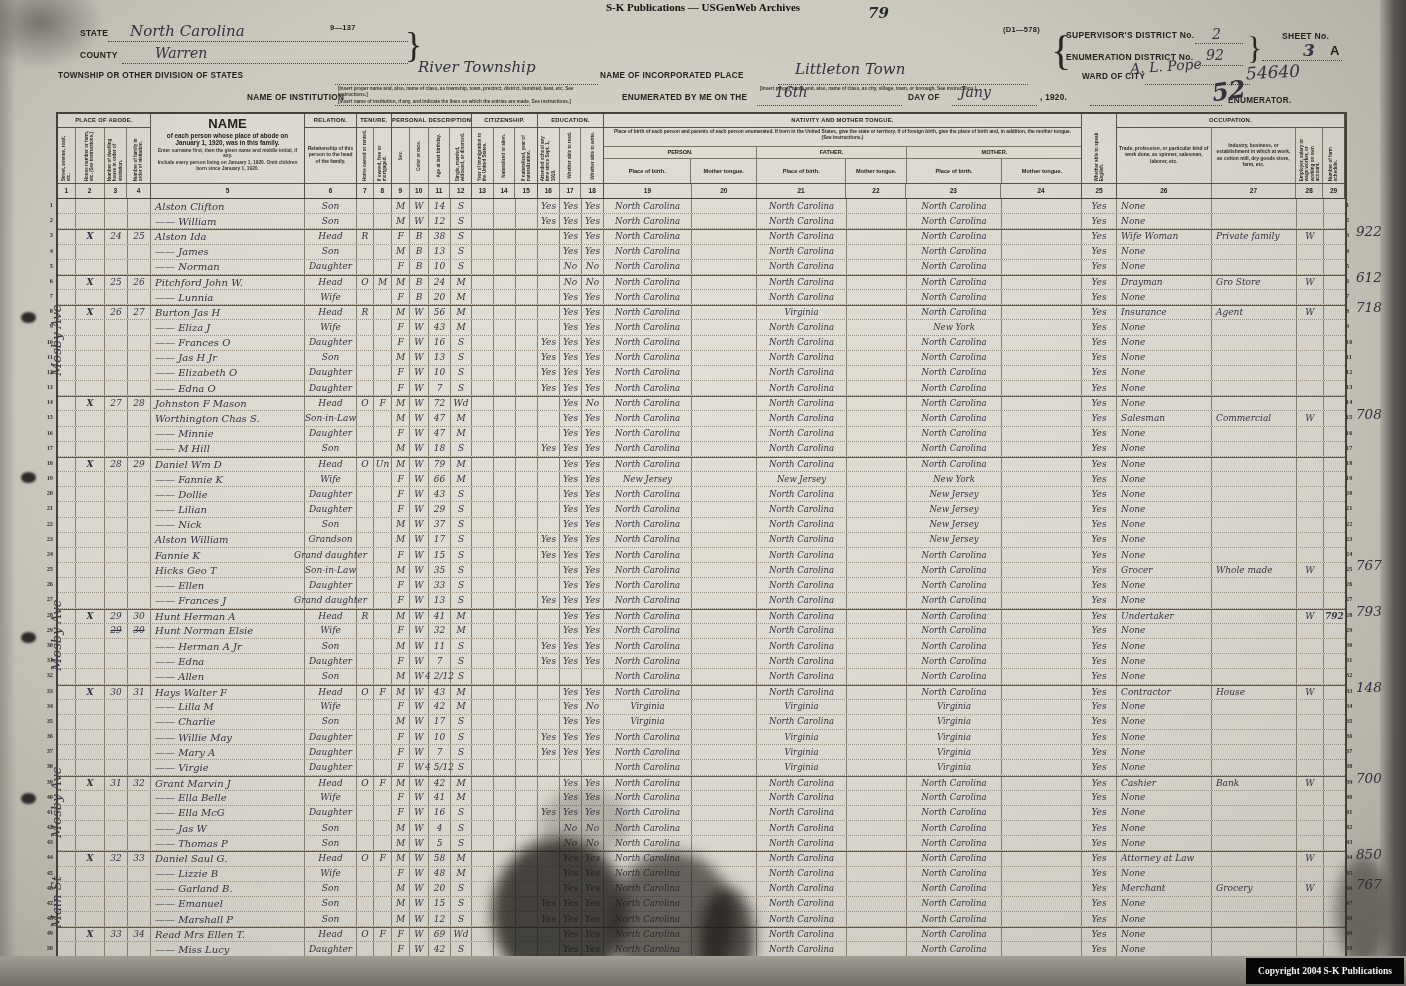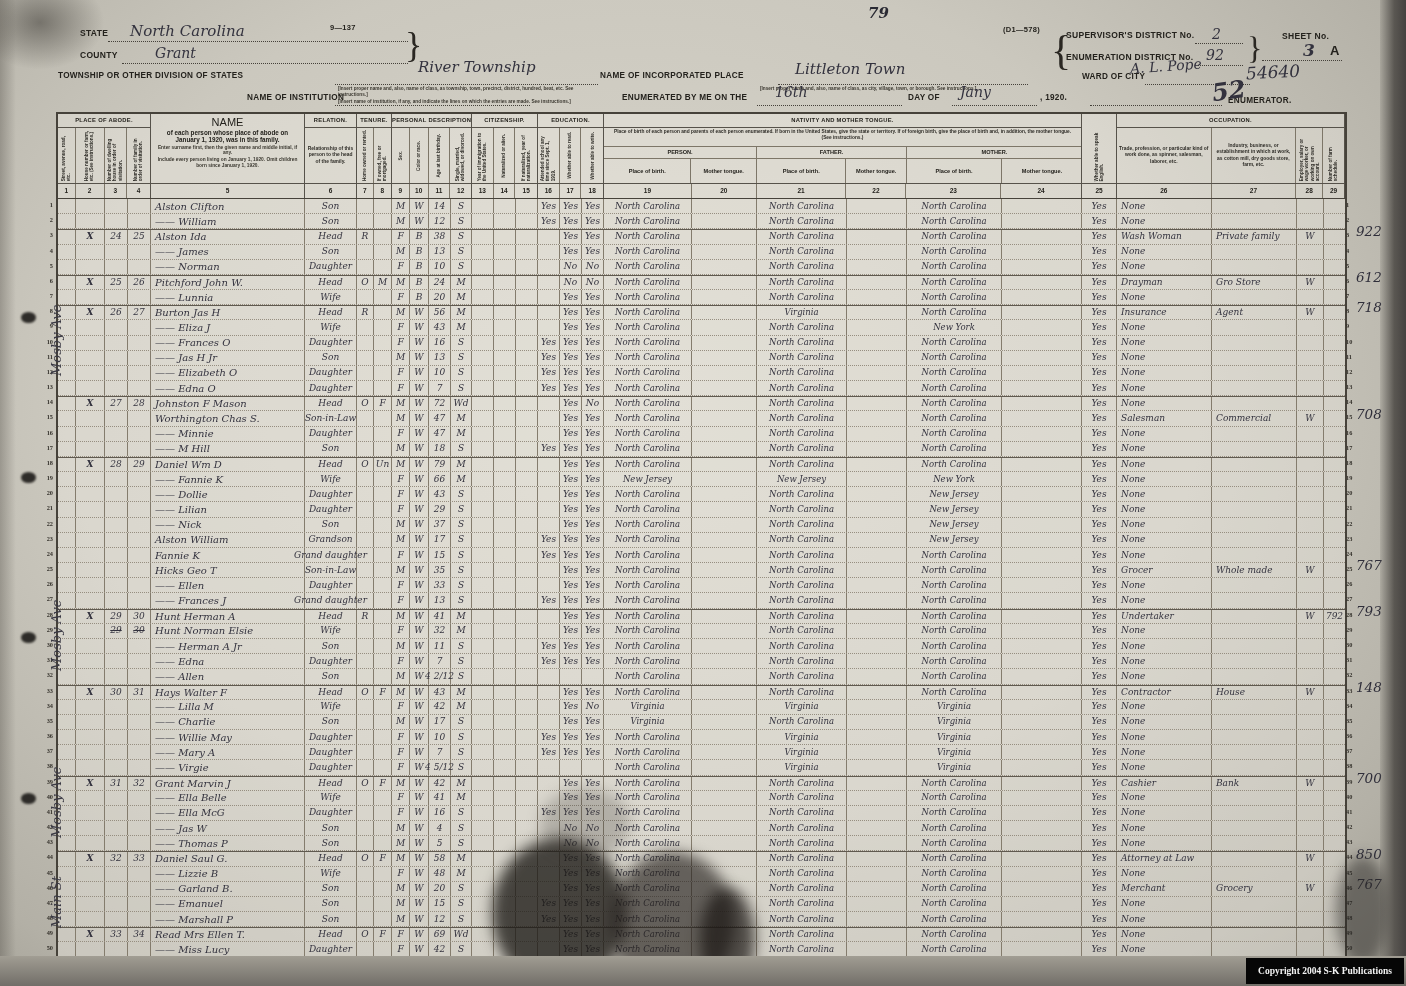--- a/index.html
+++ b/index.html
@@ -31,41 +31,41 @@
     justify-content:center;overflow:hidden;height:100%;}
   .tg-cols .hcell:last-child{border-right:none;}
   .vlab{writing-mode:vertical-rl;transform:rotate(180deg);font-size:4.6px;line-height:1.15;
     color:#2d2b26;font-weight:bold;max-height:95%;overflow:hidden;}
   .hlab{font-size:4.9px;font-weight:bold;color:#2d2b26;text-align:center;padding:1px 2px;line-height:1.25;}
   .tg-nums{height:14px;border-top:1px solid #56524a;display:flex;}
   .ncell{border-right:1px solid #7d7668;box-sizing:border-box;text-align:center;font-size:6.5px;
     font-weight:bold;line-height:13px;color:#24221d;}
   .ncell:last-child{border-right:none;}
   .tg-name{flex-direction:column;align-items:center;justify-content:flex-start;padding:2px 5px;text-align:center;}
-  .nm-title{font-size:11px;font-weight:normal;color:#24221d;}
+  .nm-title{font-size:13px;font-weight:bold;color:#24221d;}
   .nm-sub{font-size:6.3px;font-weight:bold;line-height:1.15;color:#24221d;margin-top:1px;}
   .nm-note{font-size:4.8px;font-weight:bold;line-height:1.12;color:#3a372f;margin-top:1.5px;}
   .tg-nat{flex-direction:column;}
   .tg-note{height:18px;font-size:4.8px;font-weight:bold;text-align:center;padding:1px 8px;
     line-height:1.3;color:#2d2b26;overflow:hidden;box-sizing:border-box;}
   .tg-subs{flex:1;display:flex;border-top:1px solid #7d7668;}
   .sub{border-right:1px solid #7d7668;box-sizing:border-box;display:flex;flex-direction:column;}
   .sub:last-child{border-right:none;}
   .sub-label{height:11px;line-height:11px;font-size:5.6px;font-weight:bold;text-align:center;
     border-bottom:1px solid #7d7668;color:#24221d;}
   .sub-cols{flex:1;display:flex;}
   .sub-col{border-right:1px solid #7d7668;box-sizing:border-box;display:flex;align-items:center;
     justify-content:center;font-size:5.6px;font-weight:bold;color:#24221d;}
   .sub-col:last-child{border-right:none;}
   .tbody{position:relative;}
   .trow{display:flex;height:15.18px;box-sizing:border-box;border-bottom:1px dotted #968e80;}
   .trow.fam-start{border-top:1px solid #5f594f;}
   .tc{border-right:1px solid #847c6d;box-sizing:border-box;display:flex;align-items:center;
     justify-content:center;overflow:visible;}
-  .tc:last-child{border-right:none;}
+  .tc:last-child{border-right:none;font-weight:bold;}
   .tc .hand{font-size:9px;white-space:nowrap;line-height:13px;}
   .tc.name{justify-content:flex-start;padding-left:6px;}
   .tc.name .hand{font-size:10px;}
   .tc.tl{justify-content:flex-start;padding-left:4px;}
   .tc.pobc .hand{font-size:8.5px;}
   .xmark{font-size:11px;font-weight:bold;}
   .struck{text-decoration:line-through;}
   
   .lnums{position:absolute;left:36px;top:197px;width:17px;text-align:right;z-index:2;}
   .rnums{position:absolute;left:1346px;top:197px;width:14px;text-align:left;z-index:2;}
@@ -104,33 +104,34 @@
   <div class="punch" style="top:793px;"></div>
   <div class="smudge" style="left:492px;top:838px;width:135px;height:150px;background:rgba(28,25,22,.78);"></div>
   <div class="smudge" style="left:610px;top:852px;width:125px;height:140px;background:rgba(38,34,30,.65);"></div>
   <div class="smudge" style="left:700px;top:888px;width:55px;height:100px;background:rgba(25,22,19,.7);"></div>
   <div class="smudge" style="left:540px;top:788px;width:90px;height:70px;background:rgba(60,55,50,.25);"></div>
   <div class="smudge" style="left:1336px;top:856px;width:54px;height:110px;background:rgba(40,38,35,.5);"></div>
   <div class="band-r"></div>
   <div class="band-b"></div>
   <div class="copyright">Copyright 2004 S-K Publications</div>
 
+  <div class="skhead">S-K Publications — USGenWeb Archives</div>
   <div class="abs hand" style="left:868px;top:4px;font-size:15px;font-weight:bold;color:#2a2a33;">79</div>
 
   <div class="plabel" style="left:330px;top:23px;font-size:7.5px;">9—137</div>
   <div class="plabel" style="left:1003px;top:25px;font-size:7.5px;">(D1—578)</div>
 
   <div class="plabel" style="left:80px;top:28px;font-size:8.5px;">STATE</div>
   <div class="dot" style="left:108px;top:41px;width:300px;"></div>
   <div class="abs hand" style="left:130px;top:22px;font-size:15px;">North Carolina</div>
   <div class="brace" style="left:405px;top:24px;font-size:36px;">}</div>
 
   <div class="plabel" style="left:80px;top:50px;font-size:8.5px;">COUNTY</div>
   <div class="dot" style="left:122px;top:63px;width:286px;"></div>
-  <div class="abs hand" style="left:155px;top:45px;font-size:14px;">Grant</div>
+  <div class="abs hand" style="left:155px;top:45px;font-size:14px;">Warren</div>
 
   <div class="plabel" style="left:58px;top:71px;font-size:8.2px;">TOWNSHIP OR OTHER DIVISION OF STATES</div>
   <div class="dot" style="left:335px;top:84px;width:263px;"></div>
   <div class="abs hand" style="left:418px;top:58px;font-size:15px;">River Township</div>
   <div class="pnote" style="left:338px;top:86px;width:265px;">[Insert proper name and, also, name of class, as township, town, precinct, district, hundred, beat, etc.  See instructions.]</div>
 
   <div class="plabel" style="left:600px;top:71px;font-size:8.2px;">NAME OF INCORPORATED PLACE</div>
   <div class="dot" style="left:778px;top:84px;width:250px;"></div>
   <div class="abs hand" style="left:795px;top:60px;font-size:15px;">Littleton Town</div>
   <div class="pnote" style="left:760px;top:86px;width:272px;">[Insert proper name and, also, name of class, as city, village, town, or borough.  See instructions.]</div>
@@ -533,21 +534,21 @@
           </div>
           <div class="tc" style="width: 60px;"></div>
           <div class="tc pobc" style="width: 95px;">
             <div class="hand">North Carolina</div>
           </div>
           <div class="tc" style="width: 80px;"></div>
           <div class="tc" style="width: 35px;">
             <div class="hand">Yes</div>
           </div>
           <div class="tc tl" style="width: 95px;">
-            <div class="hand">Wash Woman</div>
+            <div class="hand">Wife Woman</div>
           </div>
           <div class="tc tl" style="width: 85px;">
             <div class="hand">Private family</div>
           </div>
           <div class="tc" style="width: 27px;">
             <div class="hand">W</div>
           </div>
           <div class="tc" style="width: 21px;"></div>
         </div>
         <div class="trow">

